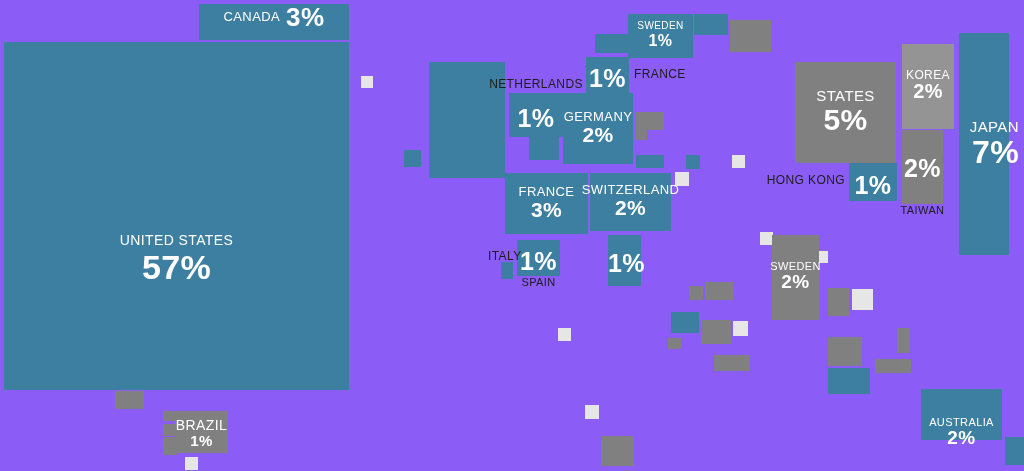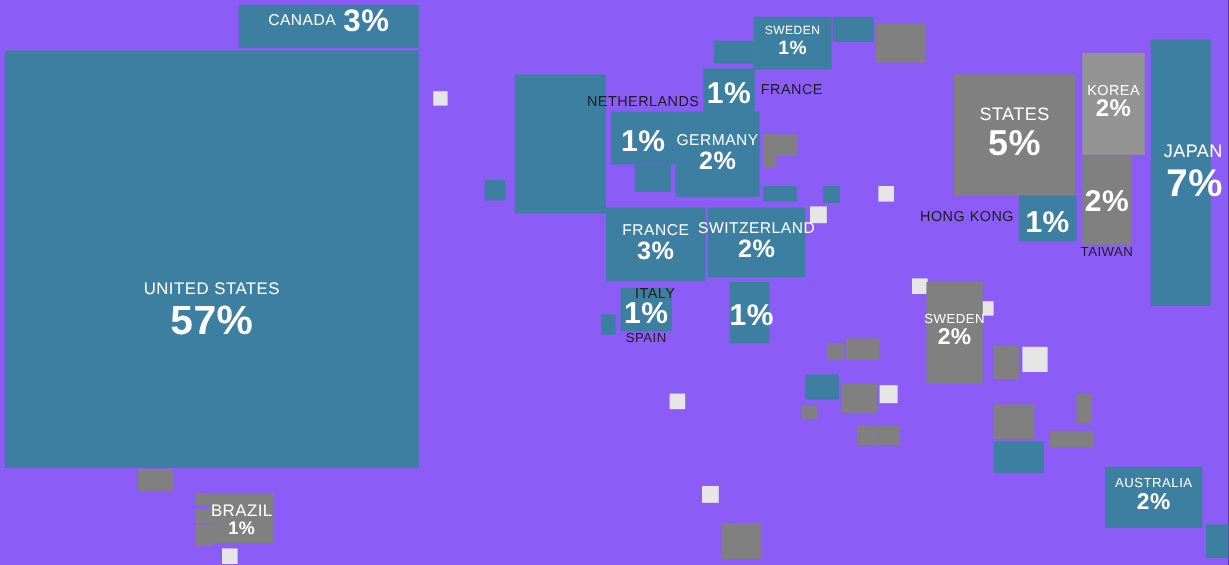--- a/index.html
+++ b/index.html
@@ -121,21 +121,21 @@
       <span class="pc" style="font-size: 21px;">2%</span>
     </div>
     <div class="tile blue" style="left: 517px; top: 240px; width: 43px; height: 36px;"></div>
     <div class="lbl outside" style="left: 495px; width: 87px; text-align: center; top: 277px;">
       <span class="nm" style="font-size: 11px;">SPAIN</span>
     </div>
     <div class="lbl" style="left: 517px; width: 43px; text-align: center; top: 247.5px;">
       <span class="pc" style="font-size: 25px;">1%</span>
     </div>
     <div class="tile blue" style="left: 608px; top: 235px; width: 33px; height: 51px;"></div>
-    <div class="lbl outside" style="left: 488px; width: 116px; text-align: center; top: 238px;">
+    <div class="lbl outside" style="left: 488px; width: 116px; text-align: left; top: 250px;">
       <span class="nm" style="font-size: 12px;">ITALY</span>
     </div>
     <div class="lbl" style="left: 608px; width: 33px; text-align: center; top: 250px;">
       <span class="pc" style="font-size: 25px;">1%</span>
     </div>
     <div class="tile gray" style="left: 795px; top: 62px; width: 101px; height: 101px;"></div>
     <div class="lbl" style="left: 785px; width: 121px; text-align: center; top: 88px;">
       <span class="nm" style="font-size: 15px;">STATES</span>
       <span class="pc" style="font-size: 30px;">5%</span>
     </div>
@@ -163,21 +163,21 @@
       <span class="nm" style="font-size: 15px;">JAPAN</span>
       <span class="pc" style="font-size: 32px;">7%</span>
     </div>
     <div class="tile gray" style="left: 772px; top: 235px; width: 47px; height: 85px;"></div>
     <div class="lbl" style="left: 762px; width: 67px; text-align: center; top: 260.5px;">
       <span class="nm" style="font-size: 11px;">SWEDEN</span>
       <span class="pc" style="font-size: 19px;">2%</span>
     </div>
     <div class="tile blue" style="left: 921px; top: 389px; width: 81px; height: 51px;"></div>
     <div class="lbl" style="left: 911px; width: 101px; text-align: center; top: 397.5px;">
-      <span class="nm" style="font-size: 11px;">AUSTRALIA</span>
+      <span class="nm" style="font-size: 11px; margin-top: 19px;">AUSTRALIA</span>
       <span class="pc" style="font-size: 19px;">2%</span>
     </div>
     <div class="tile gray" style="left: 175px; top: 411px; width: 53px; height: 42px;"></div>
     <div class="lbl" style="left: 165px; width: 73px; text-align: center; top: 418px;">
       <span class="nm" style="font-size: 14px;">BRAZIL</span>
       <span class="pc" style="font-size: 15px;">1%</span>
     </div>
   </div>
 
 </body></html>

